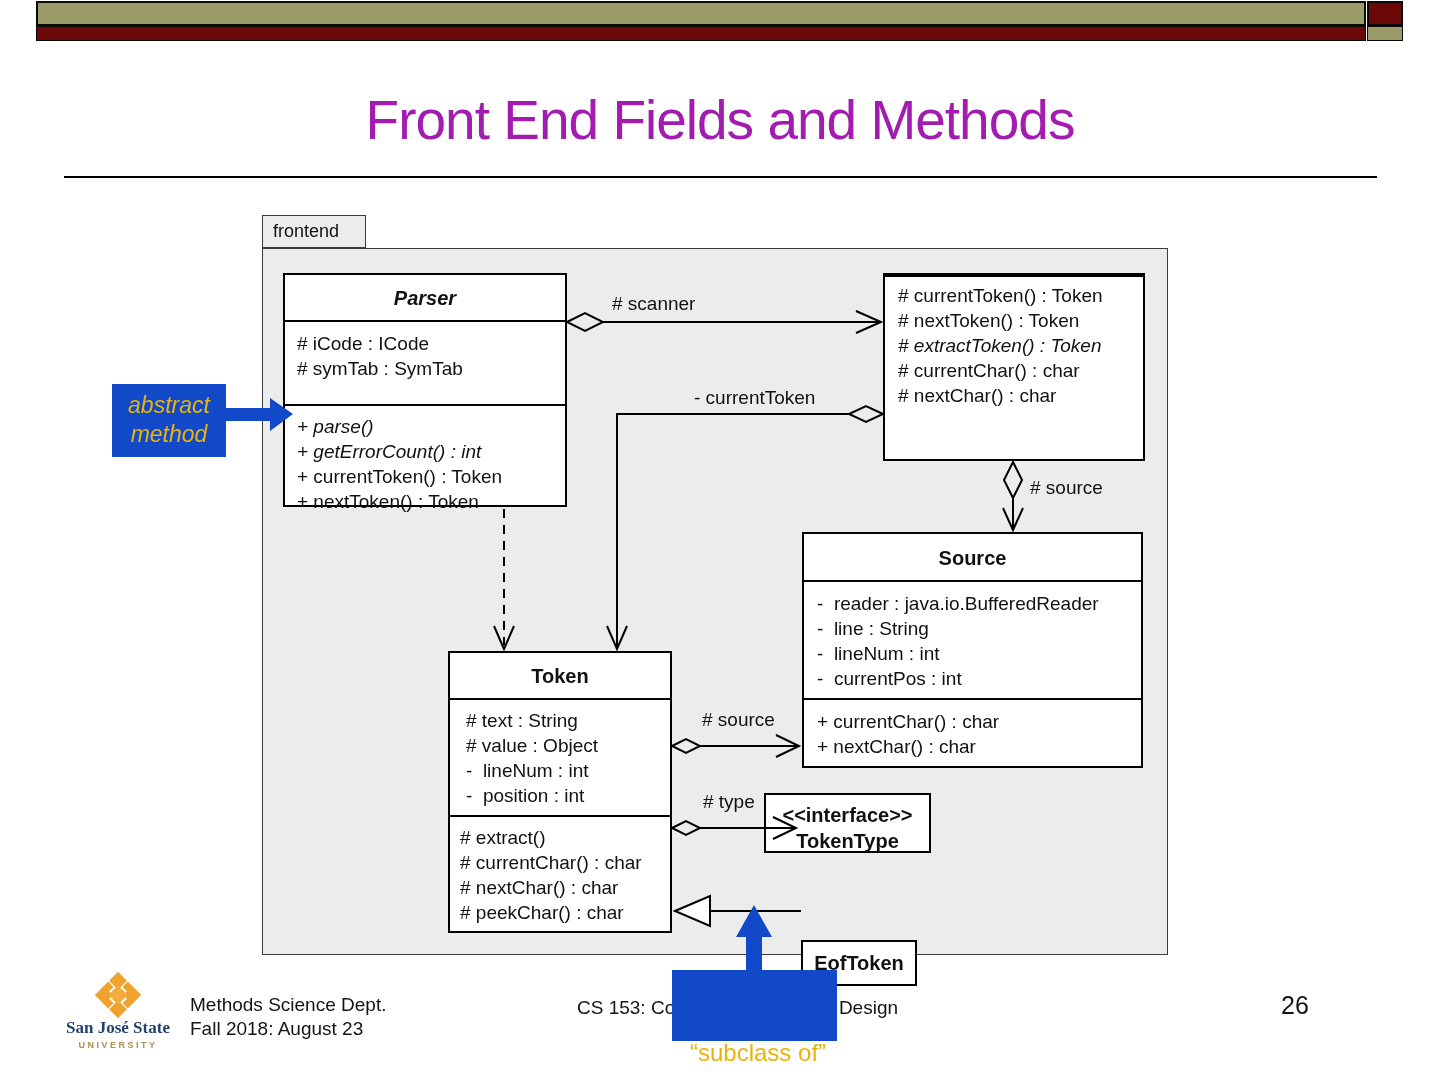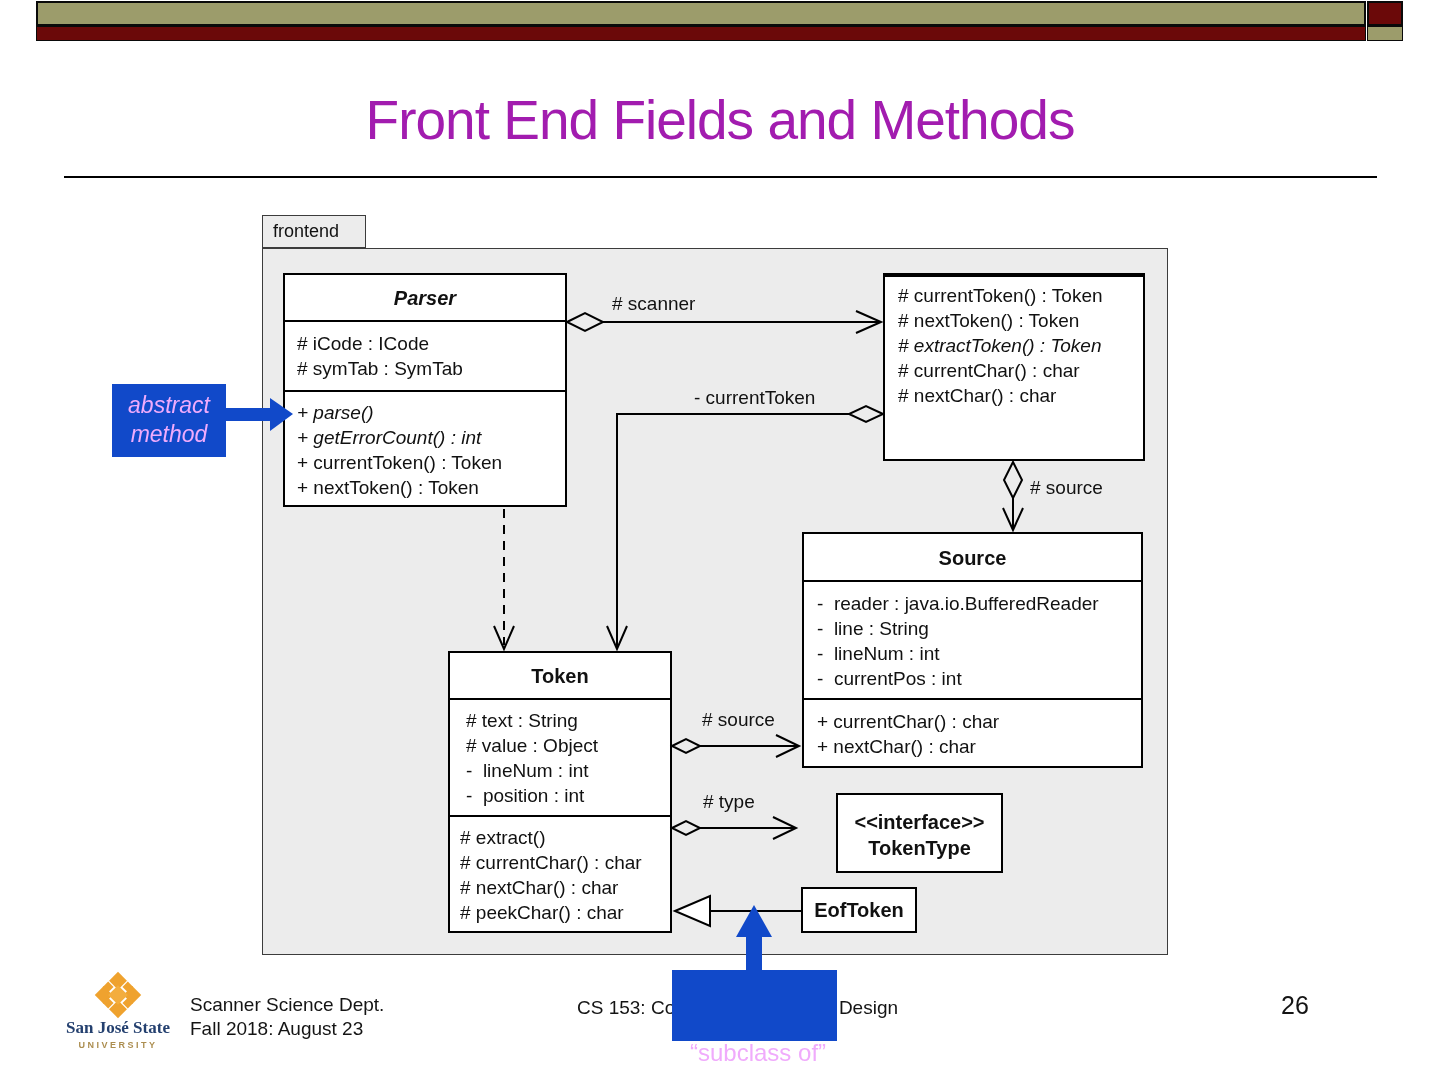--- a/index.html
+++ b/index.html
@@ -41,21 +41,21 @@
   .italic{font-style:italic;}
 
   
   .rel-label{position:absolute;font-size:19px;white-space:pre;}
 
   
   .connector-layer{position:absolute;left:0;top:0;width:1440px;height:1080px;z-index:6;pointer-events:none;}
 
   
   .callout{
-    position:absolute;background:#1149c9;color:#f0abfc;z-index:5;box-sizing:border-box;
+    position:absolute;background:#1149c9;color:#eab308;z-index:5;box-sizing:border-box;
   }
   .callout-abstract{
     left:112px;top:384px;width:114px;height:73px;font-style:italic;
     font-size:23px;line-height:29px;text-align:center;padding-top:7px;
   }
   .callout-subclass{
     left:672px;top:970px;width:165px;height:71px;
     font-size:24px;line-height:31px;padding:5px 0 0 18px;white-space:pre;
   }
 
@@ -90,32 +90,32 @@
   <polygon points="42,17 53,28 42,39 31,28" fill="#f3ad3e"></polygon>
   <polygon points="53,13 59,19 53,25 47,19" fill="#efa22e"></polygon>
   <polygon points="31,13 37,19 31,25 25,19" fill="#efa22e"></polygon>
   <polygon points="53,31 59,37 53,43 47,37" fill="#efa22e"></polygon>
   <polygon points="31,31 37,37 31,43 25,37" fill="#efa22e"></polygon>
 </svg>
 <div class="logo-wordmark">San José State</div>
 <div class="logo-univ">UNIVERSITY</div>
 
 <div class="footer-text" style="left:190px;top:993px;">
-  <div>Scanner Science Dept.</div>
+  <div>Methods Science Dept.</div>
   <div>Fall 2018: August 23</div>
 </div>
 <div class="footer-text" style="left:577px;top:996px;z-index:1;">CS 153: Concepts of Compiler Design</div>
 <div class="page-number">26</div>
 
 <div class="pkg-tab">frontend</div>
 <div class="pkg-body"></div>
 
 <div class="uml-class" style="left:283px;top:273px;width:284px;height:234px;">
   <div class="uml-title italic" style="height:45px;line-height:47px;">Parser</div>
-  <div class="compartment" style="height:70px;padding:9px 0 0 12px;box-sizing:border-box;">
+  <div class="compartment" style="height:84px;padding:9px 0 0 12px;box-sizing:border-box;">
     <div class="member"># iCode : ICode</div>
     <div class="member"># symTab : SymTab</div>
   </div>
   <div class="compartment" style="height:115px;padding:8px 12px 0 12px;box-sizing:border-box;">
     <div class="member italic">+ parse()</div>
     <div class="member italic">+ getErrorCount() : int</div>
     <div class="member">+ currentToken() : Token</div>
     <div class="member">+ nextToken() : Token</div>
   </div>
 </div>
@@ -153,26 +153,26 @@
     <div class="member">-  position : int</div>
   </div>
   <div class="compartment" style="height:116px;padding:8px 0 0 10px;box-sizing:border-box;">
     <div class="member"># extract()</div>
     <div class="member"># currentChar() : char</div>
     <div class="member"># nextChar() : char</div>
     <div class="member"># peekChar() : char</div>
   </div>
 </div>
 
-<div class="uml-class" style="left:836px;top:793px;width:167px;height:80px;padding-top:14px;">
+<div class="uml-class" style="left:764px;top:793px;width:167px;height:60px;padding-top:7px;">
   <div class="uml-title" style="line-height:26px;">&lt;&lt;interface&gt;&gt;</div>
   <div class="uml-title" style="line-height:26px;">TokenType</div>
 </div>
 
-<div class="uml-class" style="left:801px;top:887px;width:116px;height:46px;">
+<div class="uml-class" style="left:801px;top:940px;width:116px;height:46px;">
   <div class="uml-title" style="line-height:42px;">EofToken</div>
 </div>
 
 <div class="rel-label" style="left:612px;top:293px;"># scanner</div>
 <div class="rel-label" style="left:694px;top:387px;">- currentToken</div>
 <div class="rel-label" style="left:1030px;top:477px;"># source</div>
 <div class="rel-label" style="left:702px;top:709px;"># source</div>
 <div class="rel-label" style="left:703px;top:791px;"># type</div>
 
 <svg class="connector-layer" viewBox="0 0 1440 1080" aria-hidden="true">

